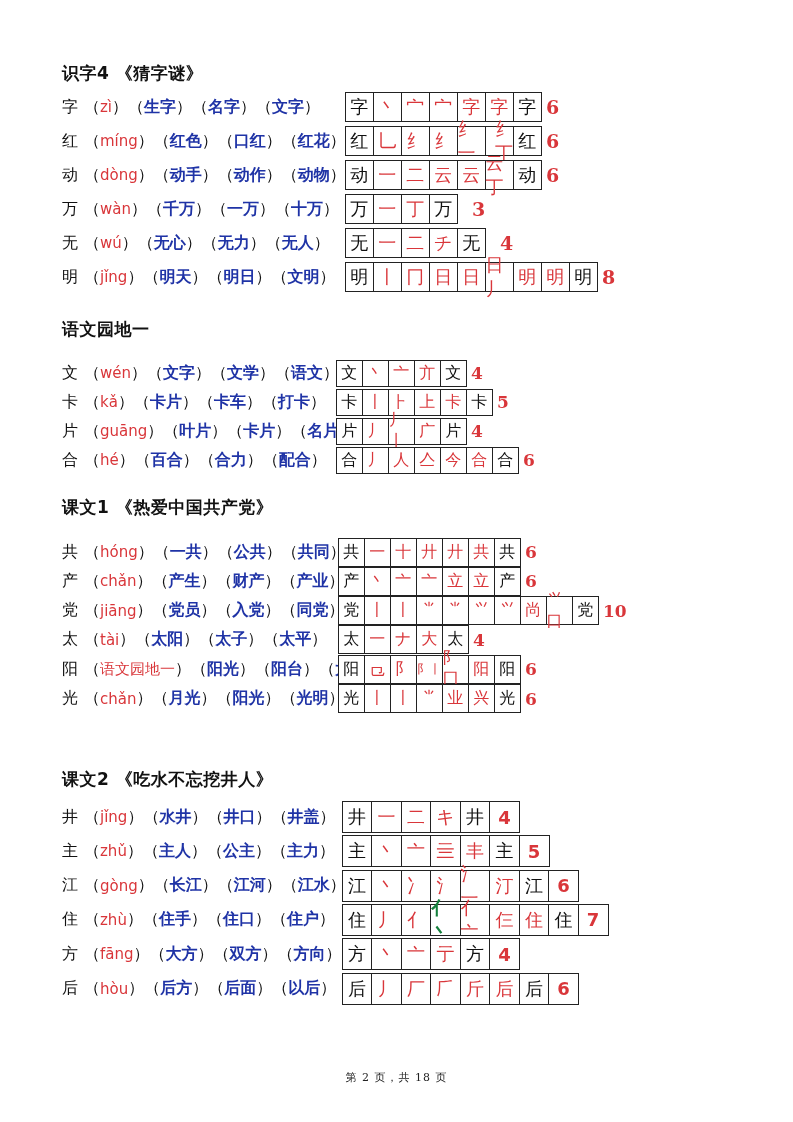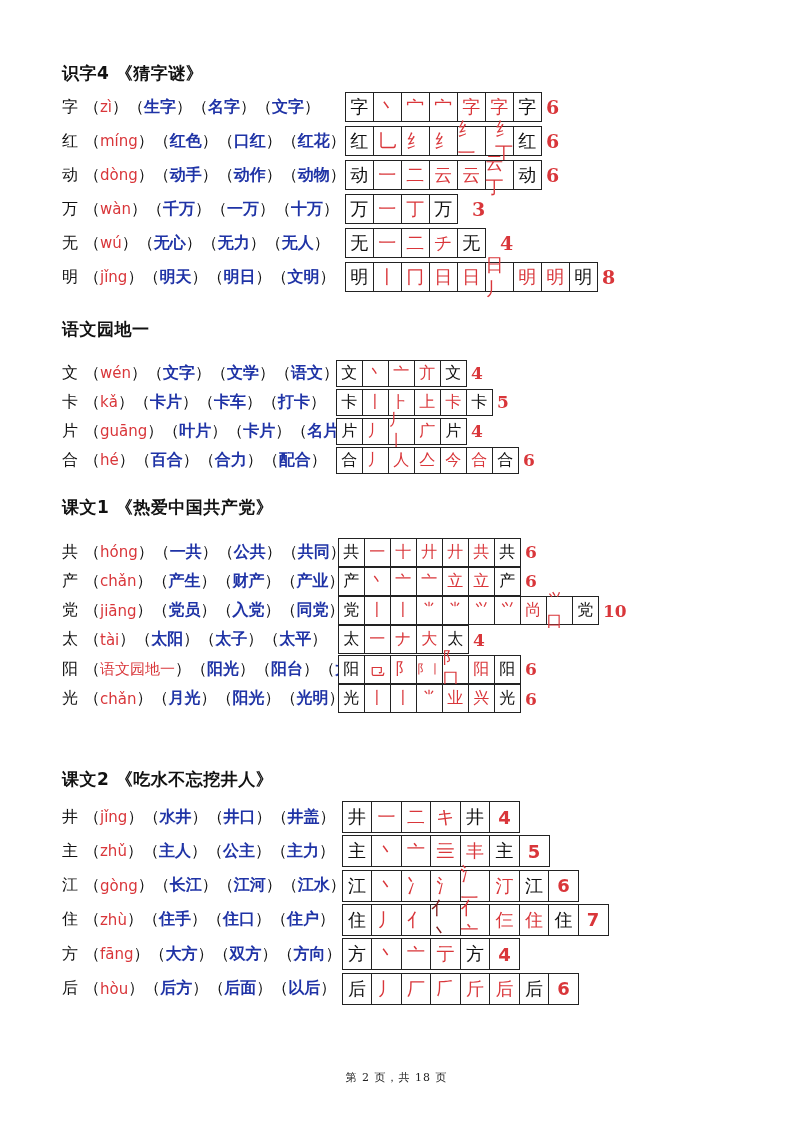--- a/index.html
+++ b/index.html
@@ -646,21 +646,21 @@
       <div class="cell stroke" style="width: 31px; height: 32px; font-size: 18px;">
         <span>住</span>
       </div>
       <div class="cell stroke" style="width: 31px; height: 32px; font-size: 18px;">
         <span class="new" style="color: rgb(217, 54, 58);">丿</span>
       </div>
       <div class="cell stroke" style="width: 31px; height: 32px; font-size: 18px;">
         <span class="new" style="color: rgb(217, 54, 58);">亻</span>
       </div>
       <div class="cell stroke" style="width: 31px; height: 32px; font-size: 18px;">
-        <span class="new" style="color: #7f1d1d;">亻丶</span>
+        <span class="new" style="color: #15803d; font-weight: bold;">亻丶</span>
       </div>
       <div class="cell stroke" style="width: 31px; height: 32px; font-size: 18px;">
         <span class="new" style="color: rgb(217, 54, 58);">亻亠</span>
       </div>
       <div class="cell stroke" style="width: 31px; height: 32px; font-size: 18px;">
         <span class="new" style="color: rgb(217, 54, 58);">仨</span>
       </div>
       <div class="cell stroke" style="width: 31px; height: 32px; font-size: 18px;">
         <span class="new" style="color: rgb(217, 54, 58);">住</span>
       </div>

